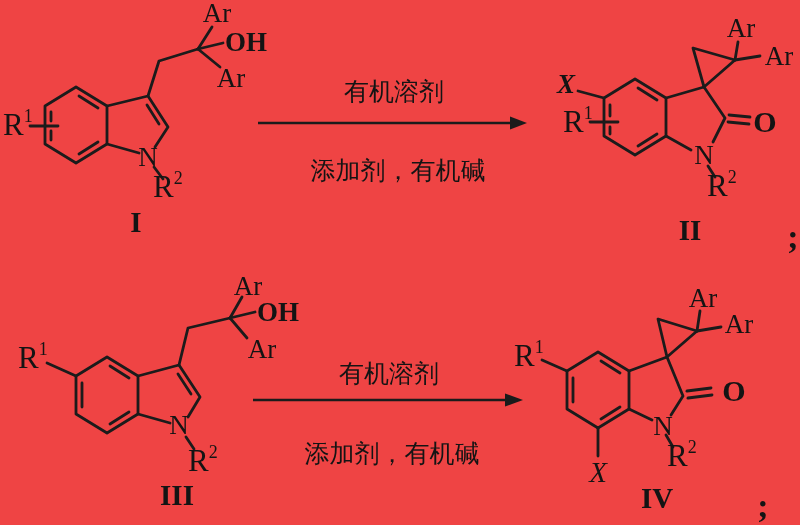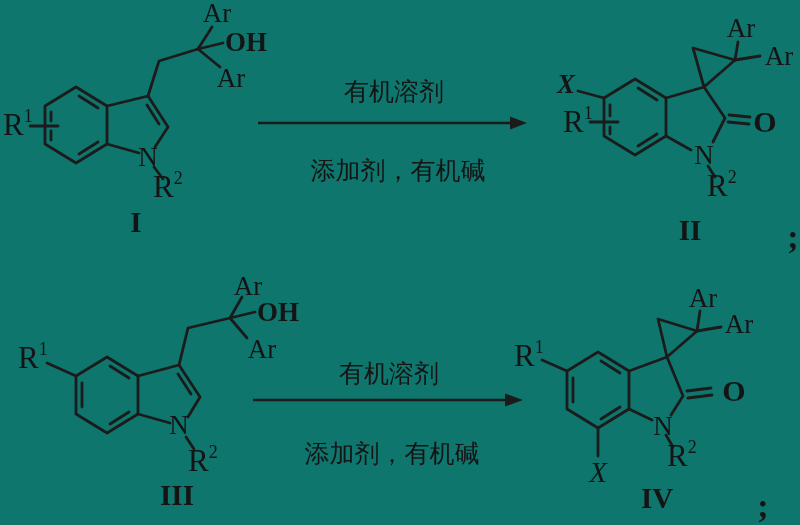--- a/index.html
+++ b/index.html
@@ -1,16 +1,16 @@
 <!DOCTYPE html>
 <html><head>
 <meta charset="utf-8">
 <style>
   html,body{margin:0;padding:0;background:#ffffff;}
-  .canvas{width:800px;height:525px;background:#0f766e;position:relative;overflow:hidden;}
+  .canvas{width:800px;height:525px;background:#ef4444;position:relative;overflow:hidden;}
   svg{display:block;}
   .bond{stroke:#1b1b1b;stroke-width:2.8;fill:none;stroke-linecap:round;stroke-linejoin:round;}
   .arrow{stroke:#1b1b1b;stroke-width:2.5;fill:none;}
   .head{fill:#1b1b1b;stroke:none;}
   text{font-family:"Liberation Serif","DejaVu Serif",serif;fill:#141414;}
   .atom{font-size:27px;}
   .atom-b{font-size:27px;font-weight:bold;}
   .ox{font-size:30px;font-weight:bold;}
   .rlab{font-size:31px;}
   .sup{font-size:18px;}

